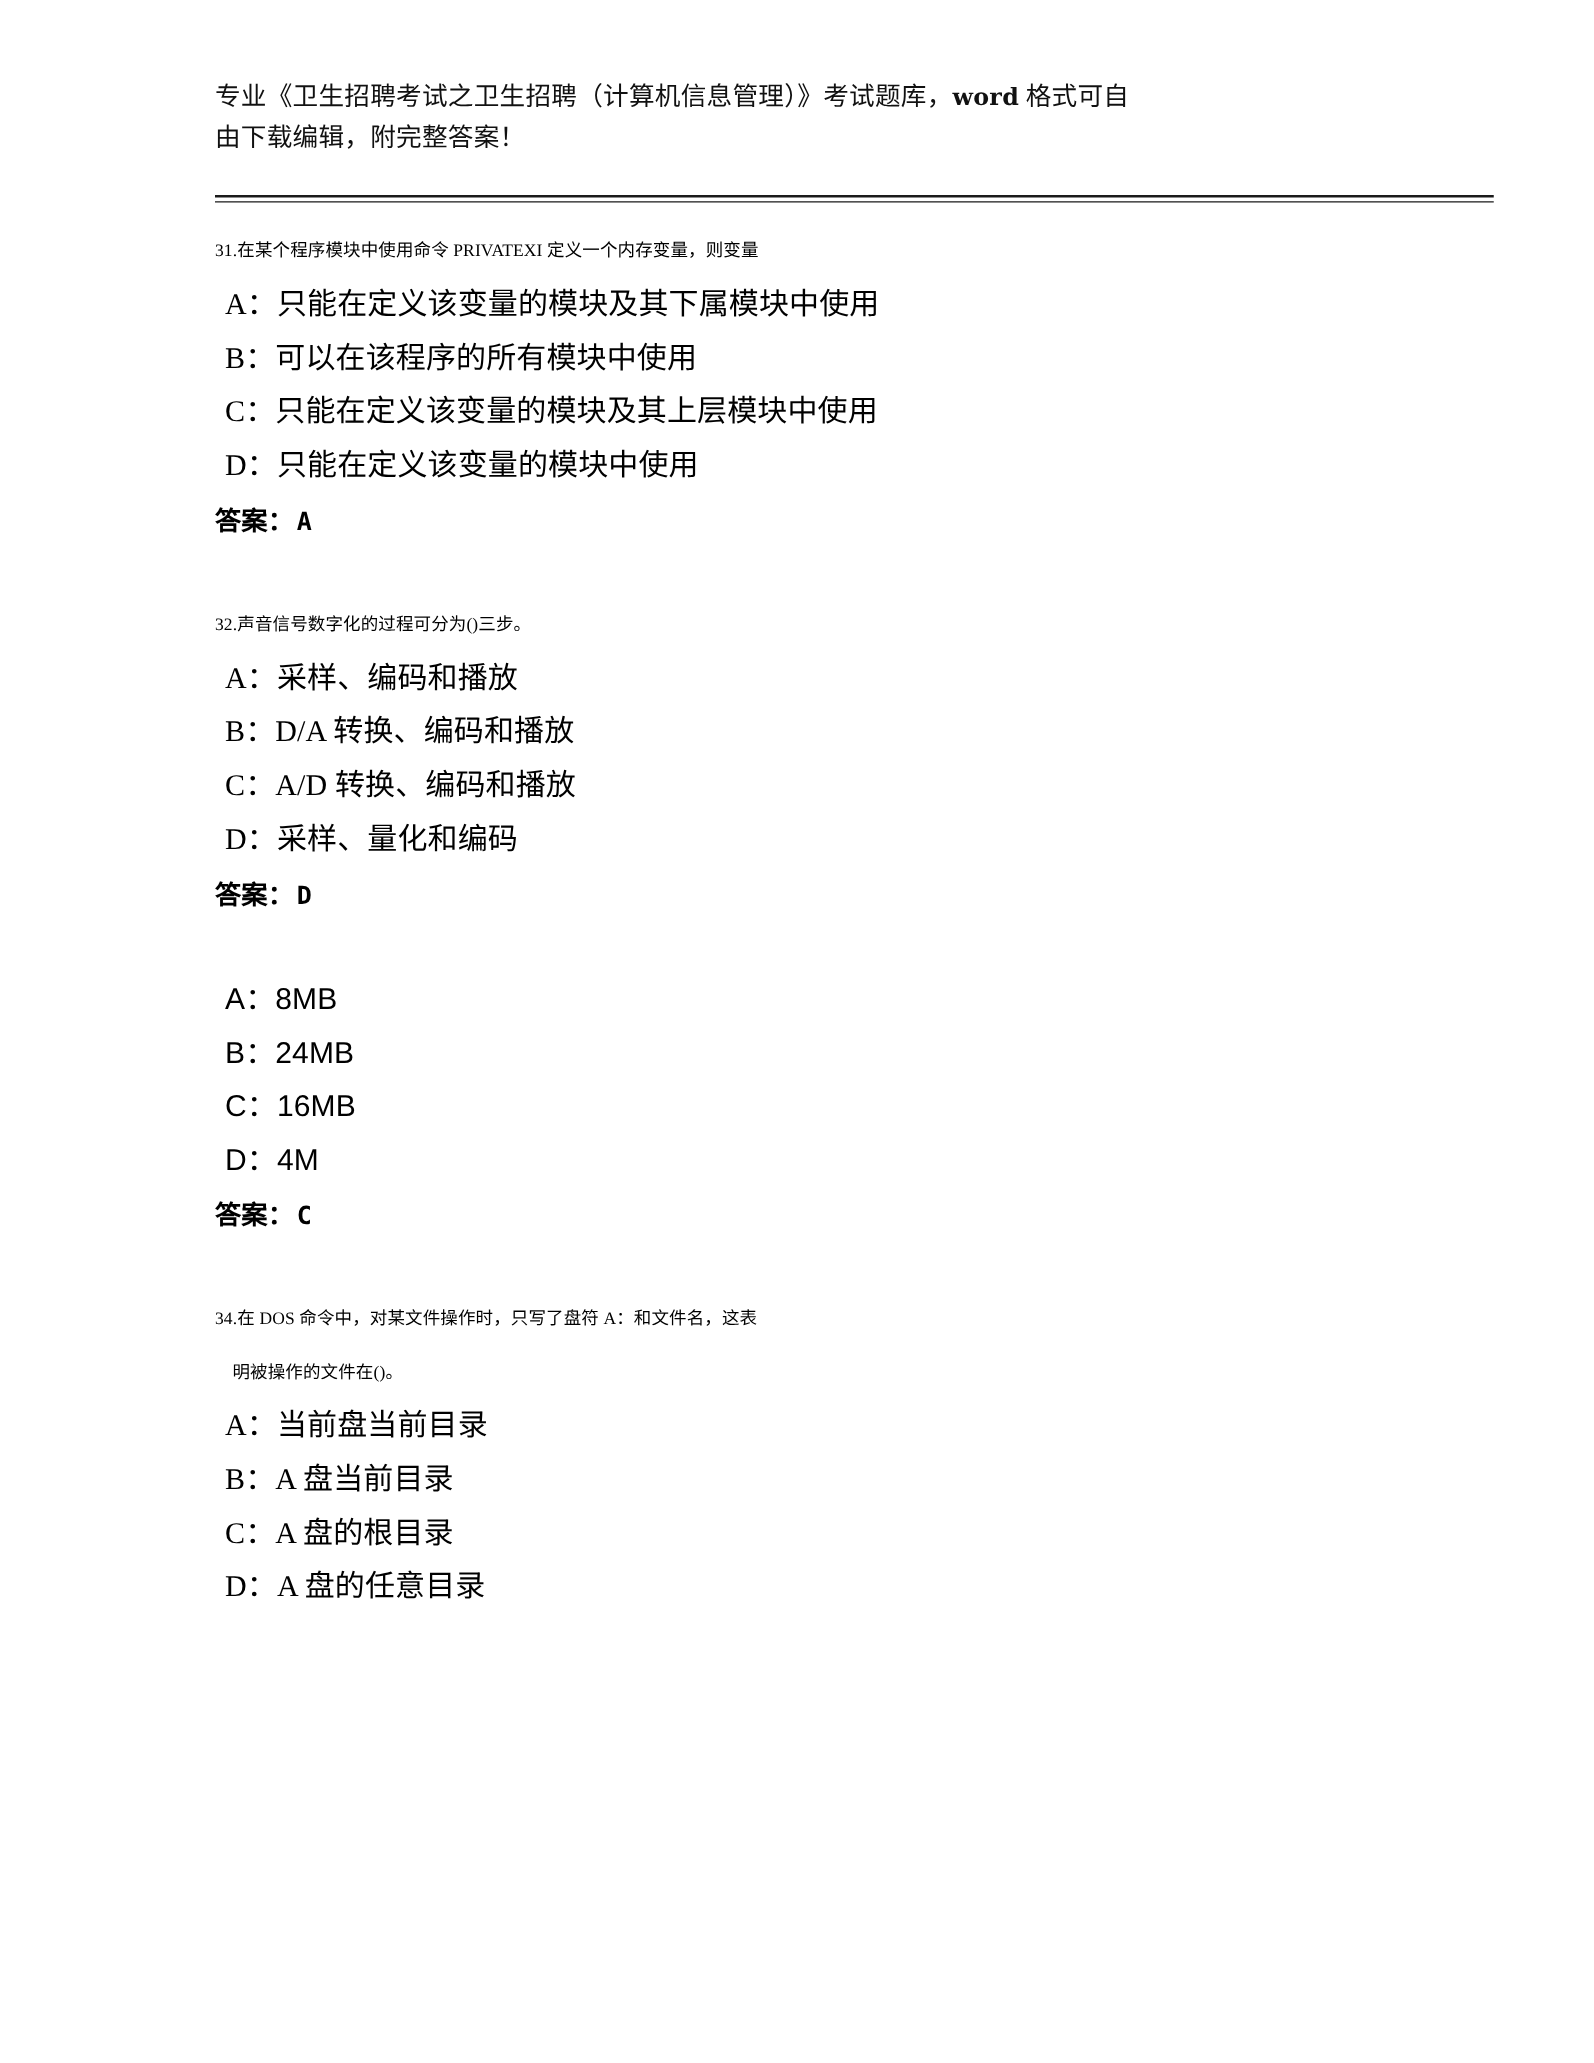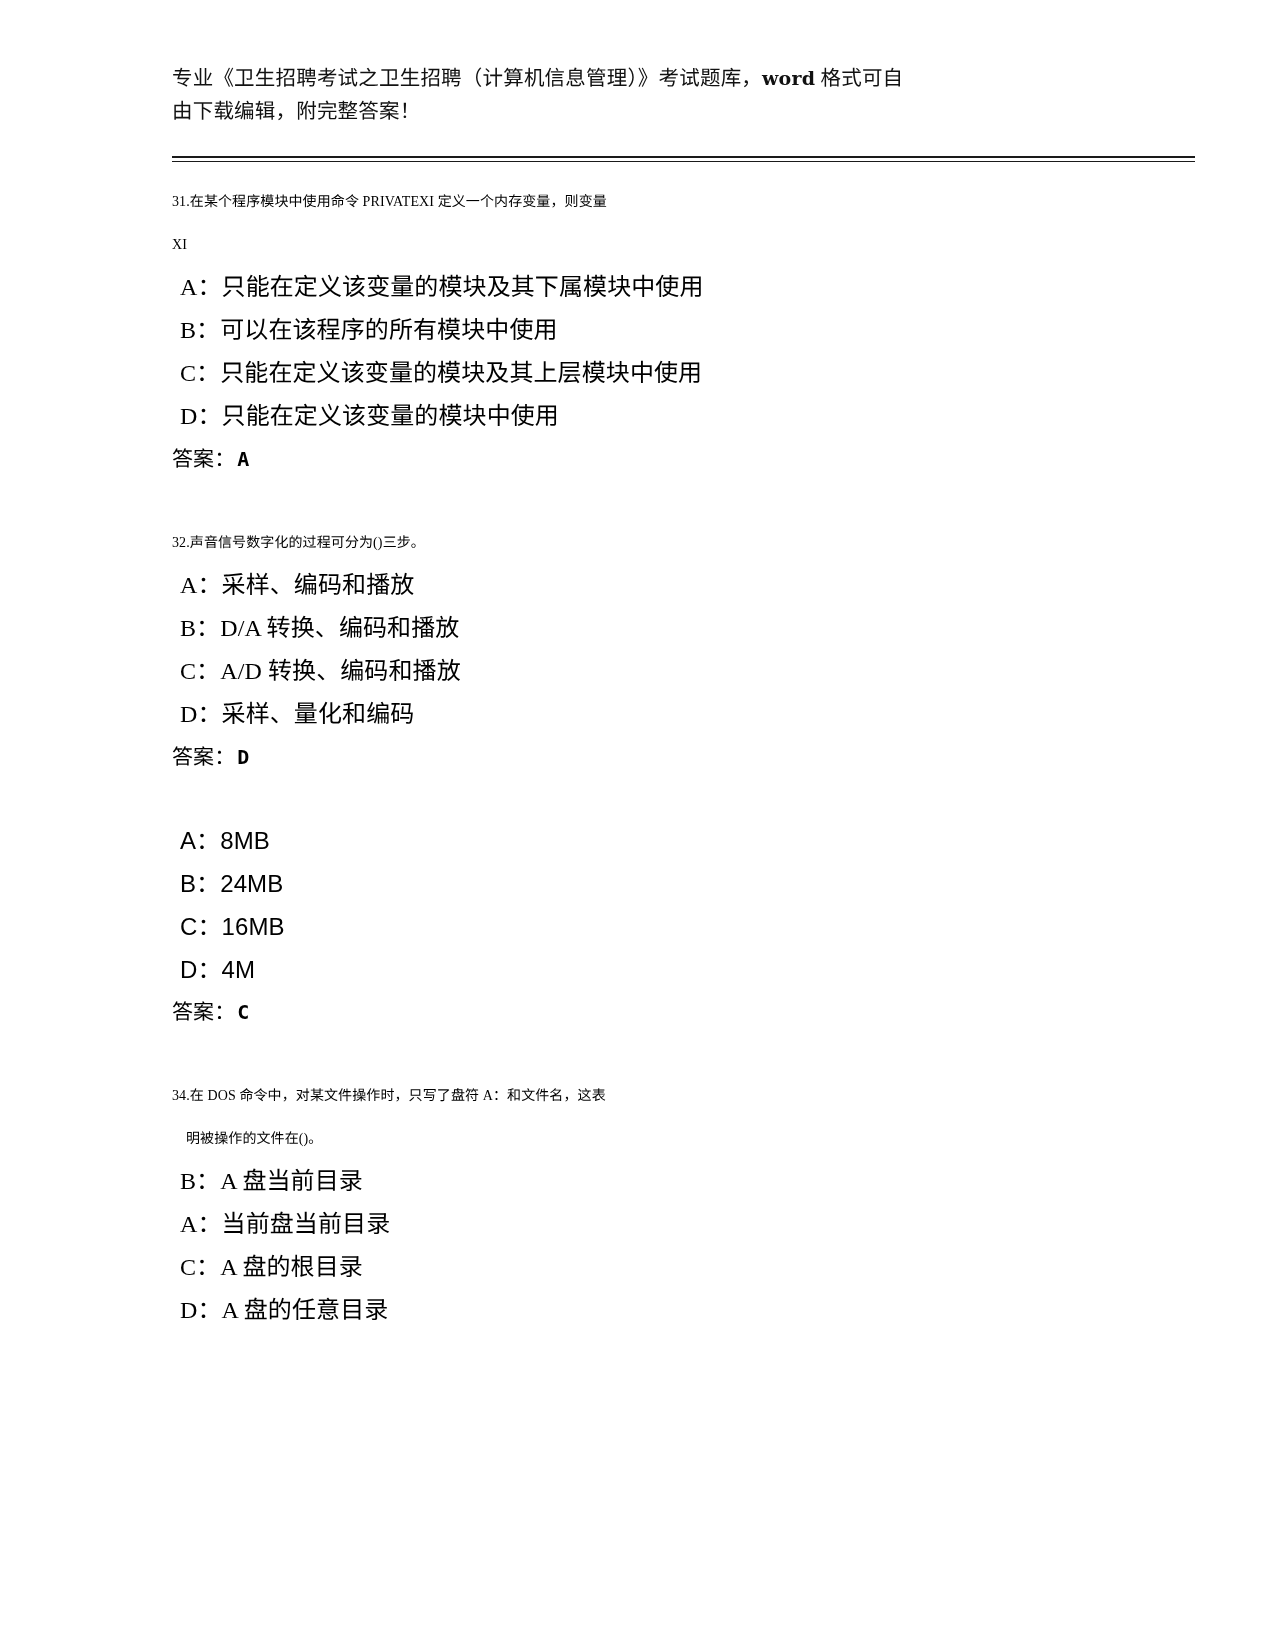--- a/index.html
+++ b/index.html
@@ -61,21 +61,21 @@
     padding-left: 8px;
     letter-spacing: 0.1px;
   }
   .ans {
     font-size: 21px;
     line-height: 43px;
     letter-spacing: 0.1px;
   }
   .ans .ans-label {
     font-family: "DejaVu Serif", "Liberation Serif", serif;
-    font-weight: 400;
+    font-weight: 700;
     margin-top: 12px;
   }
   .ans .ans-val {
     font-family: "DejaVu Sans Mono", "Liberation Mono", monospace;
     font-weight: 700;
     font-size: 20px;
     padding-left: 2px;
   }
   .lat {
     font-family: Liberation Sans, sans-serif;
@@ -94,21 +94,20 @@
     <span>由下载编辑，附完整答案！</span>
   </div>
 
   <div class="rule"></div>
 
   <div class="content">
 
     <div class="qblock">
       <div class="qstem">
         <span>31.</span><span>在某个程序模块中使用命令 PRIVATEXI 定义一个内存变量，则变量</span>
-        <span class="indent-cont">XI</span>
       </div>
       <div class="opt">A：只能在定义该变量的模块及其下属模块中使用</div>
       <div class="opt">B：可以在该程序的所有模块中使用</div>
       <div class="opt">C：只能在定义该变量的模块及其上层模块中使用</div>
       <div class="opt">D：只能在定义该变量的模块中使用</div>
       <div class="ans">
         <span class="ans-label">答案：</span><span class="ans-val">A</span>
       </div>
     </div>
 
@@ -133,20 +132,20 @@
       <div class="ans">
         <span class="ans-label">答案：</span><span class="ans-val">C</span>
       </div>
     </div>
 
     <div class="qblock q34">
       <div class="qstem">
         <span>34.</span><span>在 DOS 命令中，对某文件操作时，只写了盘符 A：和文件名，这表</span>
         <span class="indent-cont qstem-line2">明被操作的文件在()。</span>
       </div>
+      <div class="opt">A：当前盘当前目录</div>
       <div class="opt">B：A 盘当前目录</div>
-      <div class="opt">A：当前盘当前目录</div>
       <div class="opt">C：A 盘的根目录</div>
       <div class="opt">D：A 盘的任意目录</div>
     </div>
 
   </div>
 </div>
 
 </body></html>

